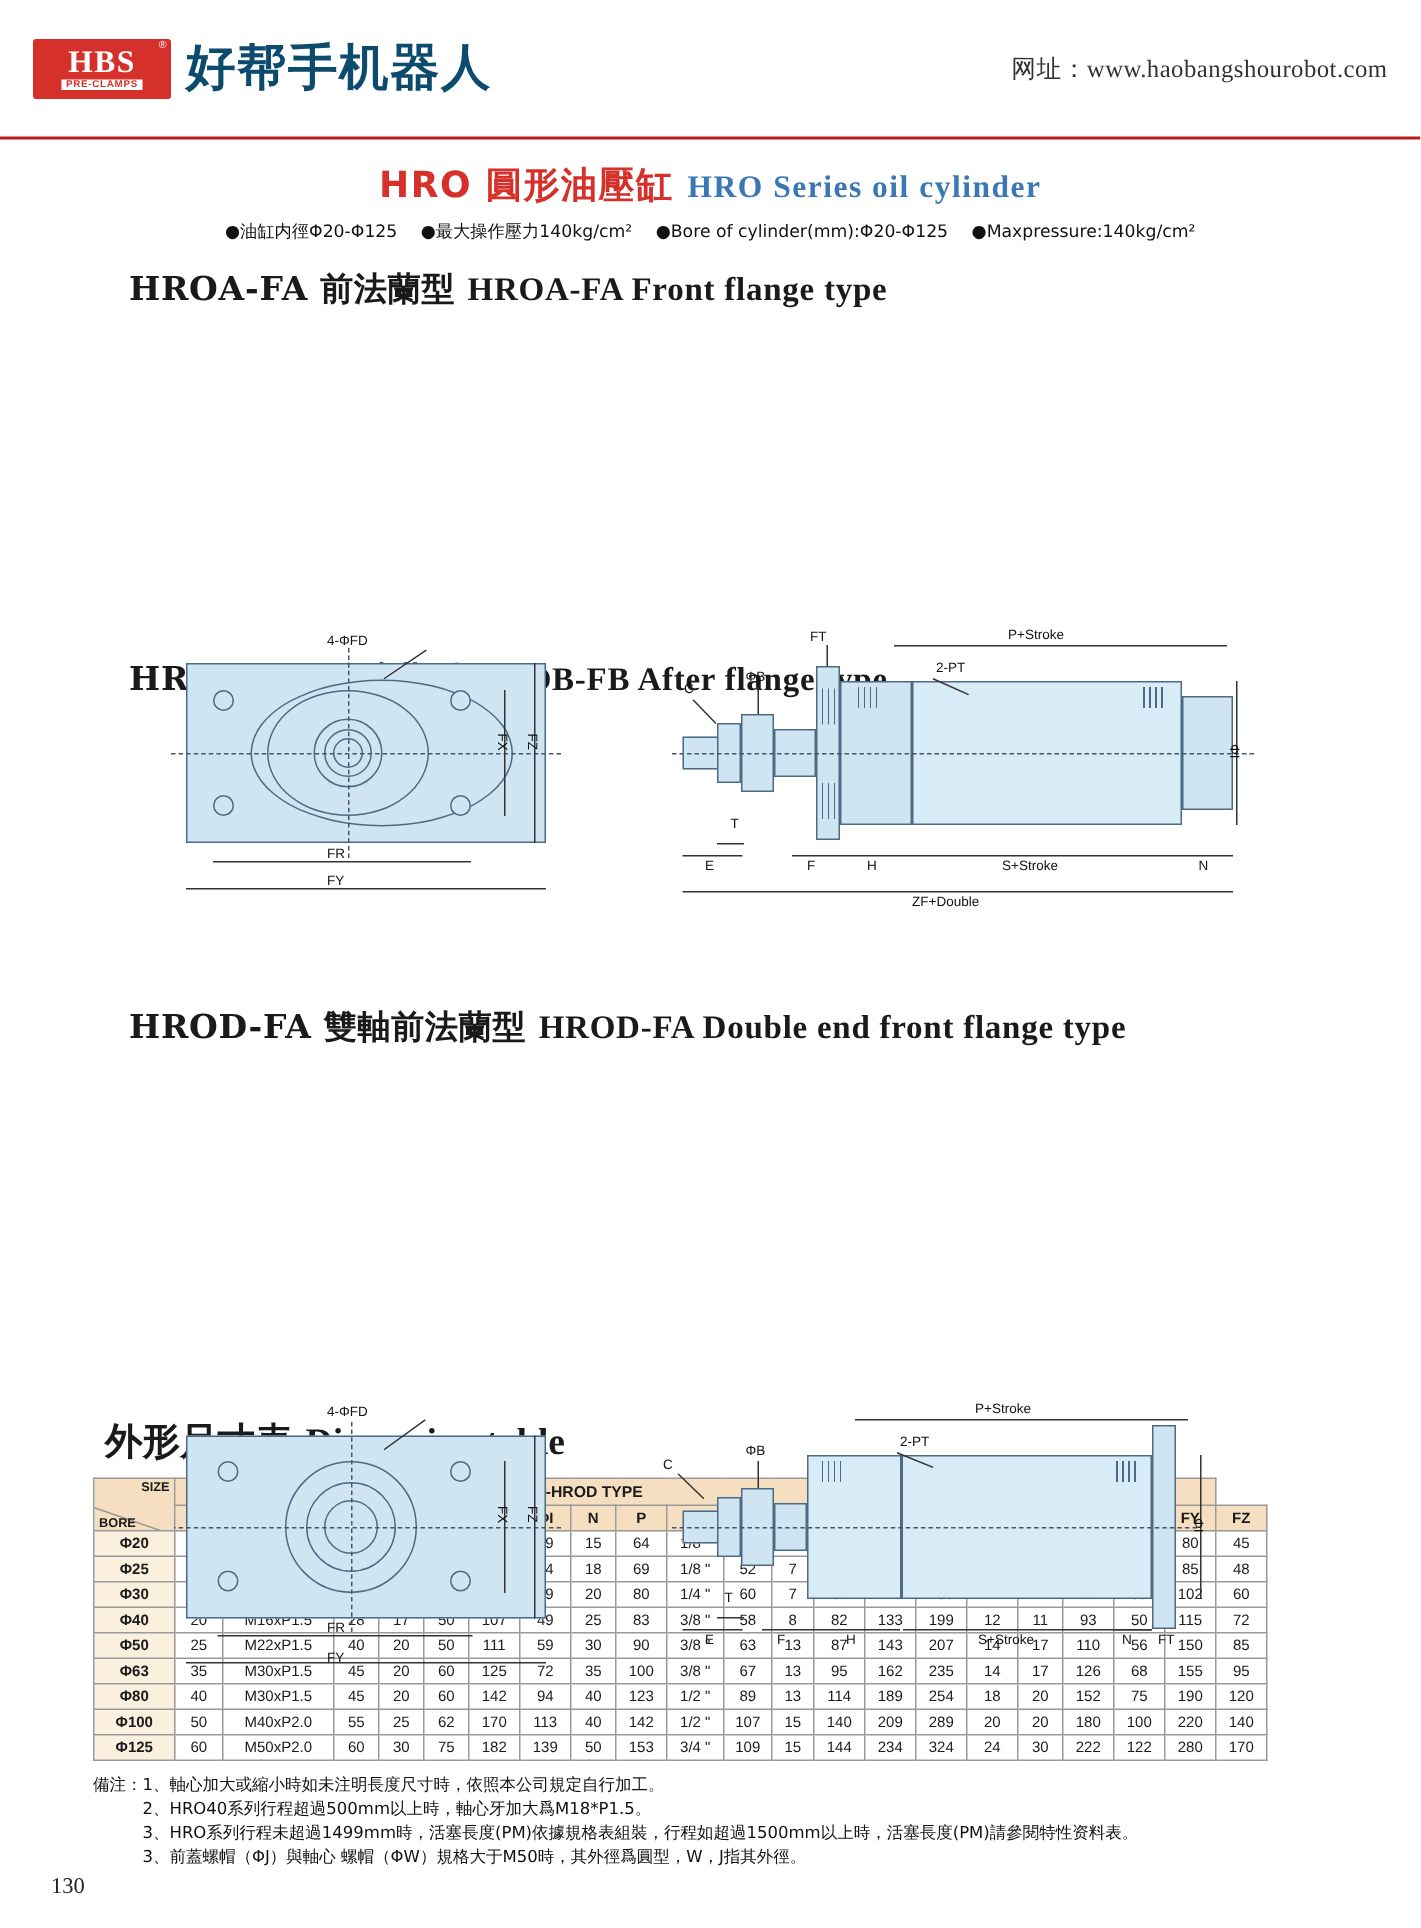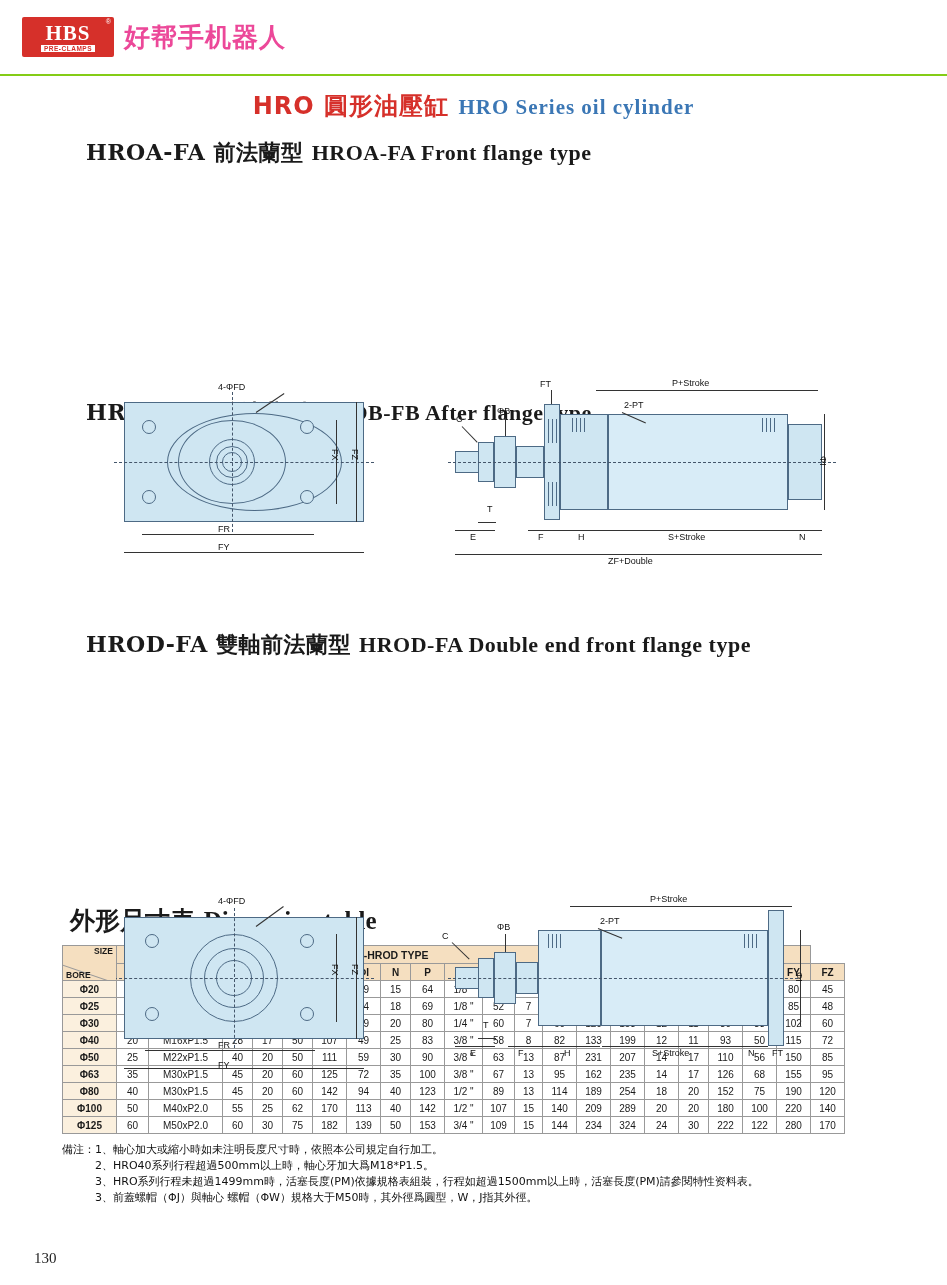--- a/index.html
+++ b/index.html
@@ -11,22 +11,22 @@
     width: 947px;
     height: 1285px;
     font-family: "Liberation Sans", sans-serif;
     color: #1a1a1a;
     position: relative;
     overflow: hidden;
   }
 
   
   .page-header {
-    height: 76px;
-    border-bottom: 2px solid #84cc16;
+    height: 93px;
+    border-bottom: 2px solid #b91c1c;
     display: flex;
     align-items: center;
     padding: 0 22px;
     box-sizing: border-box;
   }
   .logo-block {
     display: flex;
     align-items: center;
     gap: 10px;
   }
@@ -59,24 +59,24 @@
     font-weight: bold;
   }
   .logo-mark .lm-reg {
     position: absolute;
     top: 1px;
     right: 3px;
     font-size: 7px;
   }
   .brand-cn {
     font-family: Liberation Sans, sans-serif;
-    font-size: 26px;
+    font-size: 33px;
     font-weight: bold;
     letter-spacing: 1px;
-    color: #ec4899;
+    color: #0c4a6e;
   }
   .site-url {
     margin-left: auto;
     font-family: "Liberation Serif", serif;
     font-size: 16.5px;
     color: #333;
     letter-spacing: .3px;
   }
 
   
@@ -278,26 +278,33 @@
 
 <div class="page-header">
   <div class="logo-block">
     <div class="logo-mark">
       <div class="lm-reg">®</div>
       <div class="lm-main">HBS</div>
       <div class="lm-sub">PRE-CLAMPS</div>
     </div>
     <div class="brand-cn">好帮手机器人</div>
   </div>
+  <div class="site-url">网址：www.haobangshourobot.com</div>
 </div>
 
 <div class="title-band">
   <div class="t-main">
     <span>HRO 圓形油壓缸</span>
     <span class="t-en">HRO Series oil cylinder</span>
+  </div>
+  <div class="spec-line">
+    <span>●油缸内徑Φ20-Φ125</span>
+    <span>●最大操作壓力140kg/cm²</span>
+    <span>●Bore of cylinder(mm):Φ20-Φ125</span>
+    <span>●Maxpressure:140kg/cm²</span>
   </div>
 </div>
 
 <div class="sec-title">
   <span>HROA-FA 前法蘭型</span>
   <span class="en">HROA-FA Front flange type</span>
 </div>
 
 <div class="drawing dwg-a">
 
@@ -637,21 +644,21 @@
         <td>20</td>
         <td>50</td>
         <td>111</td>
         <td>59</td>
         <td>30</td>
         <td>90</td>
         <td>3/8 "</td>
         <td>63</td>
         <td>13</td>
         <td>87</td>
-        <td>231</td>
+        <td>143</td>
         <td>207</td>
         <td>14</td>
         <td>17</td>
         <td>110</td>
         <td>56</td>
         <td>150</td>
         <td>85</td>
       </tr>
       <tr>
         <td class="bore">Φ63</td>

